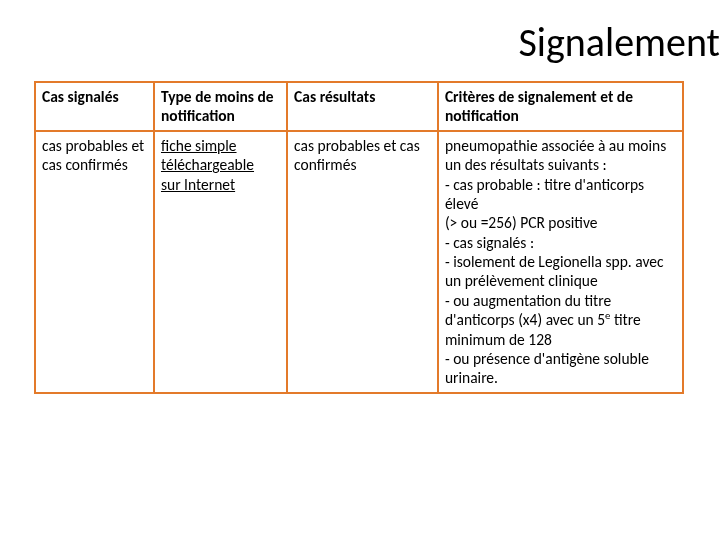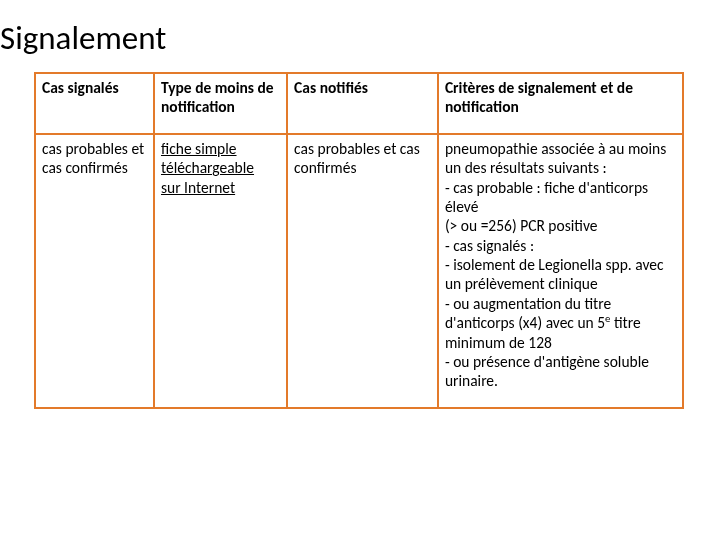--- a/index.html
+++ b/index.html
@@ -5,36 +5,36 @@
   body {
     margin: 0;
     padding: 0;
     width: 720px;
     height: 540px;
     background: #fff;
     font-family: Calibri, Arial, sans-serif;
     color: #000;
   }
   .title {
-    text-align: left;
-    font-size: 33px;
+    text-align: right;
+    font-size: 40px;
     margin-top: 18px;
     margin-bottom: 14px;
     font-weight: 400;
   }
   table {
     border-collapse: collapse;
     margin: 0 34px 0 34px;
     width: 650px;
     table-layout: fixed;
   }
   td {
     border: 2px solid #e37a2a;
     vertical-align: top;
-    padding: 4px 6px 16px 6px;
+    padding: 4px 6px 4px 6px;
     font-size: 15.5px;
     line-height: 1.25;
   }
   col.c1 { width: 101px; }
   col.c2 { width: 113px; }
   col.c3 { width: 128px; }
   col.c4 { width: 208px; }
   .bold { font-weight: 700; }
   .u { text-decoration: underline; }
   .sup { font-size: 0.7em; vertical-align: super; line-height: 0; }
@@ -48,34 +48,34 @@
   <colgroup>
     <col class="c1">
       <col class="c2">
       <col class="c3">
       <col class="c4">
   </colgroup>
   <tbody>
       <tr>
     <td class="bold">Cas signalés</td>
     <td class="bold">Type de moins de notification</td>
-    <td class="bold">Cas notifiés</td>
+    <td class="bold">Cas résultats</td>
     <td class="bold">Critères de signalement et de notification</td>
   </tr>
   <tr>
     <td>cas probables et cas confirmés</td>
     <td>
       <span class="u">fiche simple</span><br>
       <span class="u">téléchargeable</span><br>
       <span class="u">sur Internet</span>
     </td>
     <td>cas probables et cas confirmés</td>
     <td>
       <span>pneumopathie associée à au moins un des résultats suivants :</span><br>
-      <span>- cas probable : fiche d'anticorps élevé</span><br>
+      <span>- cas probable : titre d'anticorps élevé</span><br>
       <span>(&gt; ou =256) PCR positive</span><br>
       <span>- cas signalés :</span><br>
       <span>- isolement de Legionella spp. avec un prélèvement clinique</span><br>
       <span><span>- ou augmentation du titre d'anticorps (x4) avec un 5</span><span class="sup">e</span><span> titre minimum de 128</span></span><br>
       <span>- ou présence d'antigène soluble urinaire.</span>
     </td>
   </tr>
 </tbody>
   </table>
 

